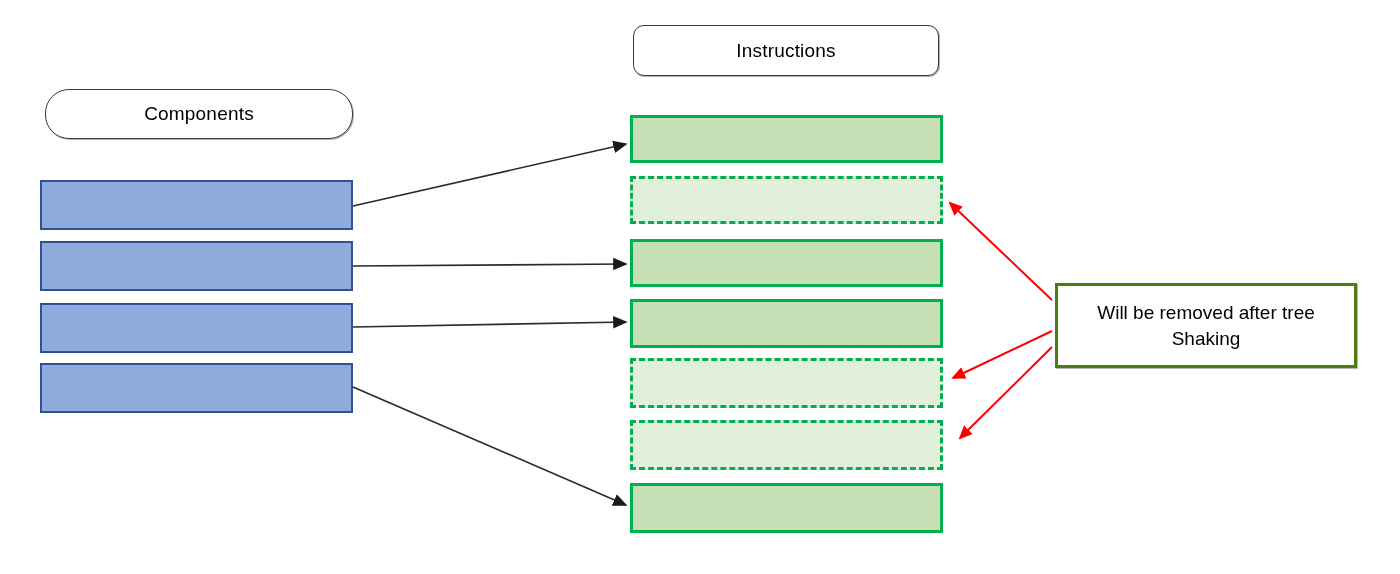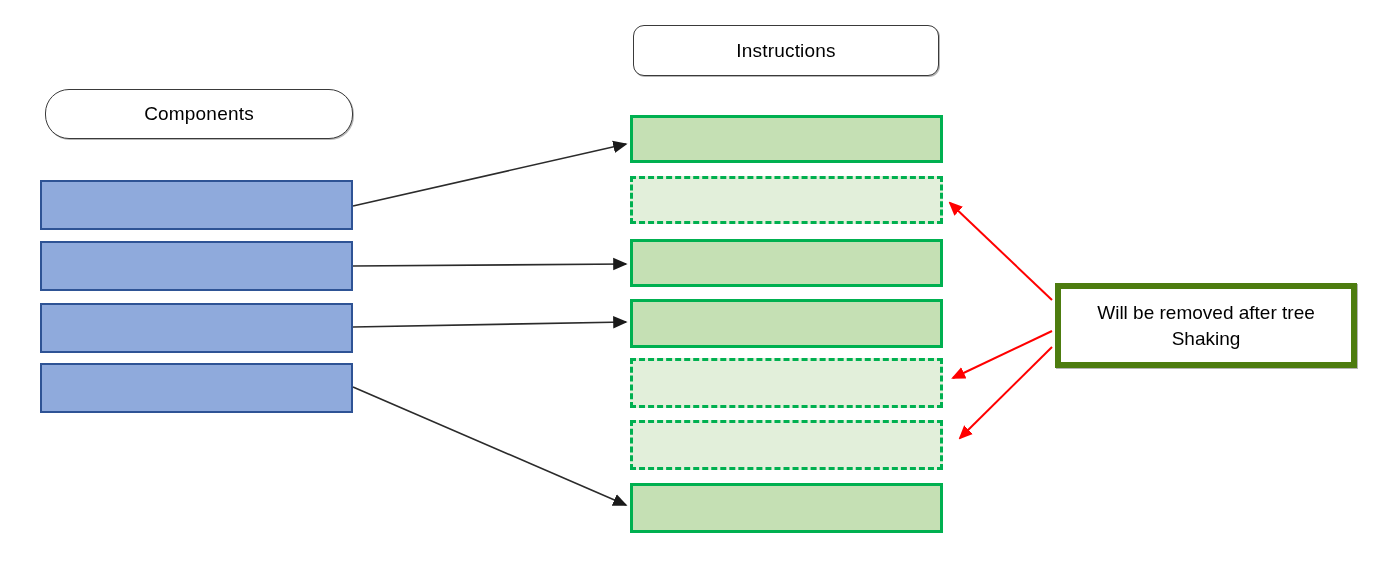--- a/index.html
+++ b/index.html
@@ -59,21 +59,21 @@
     border: 3px dashed #00B050;
   }
 
   .callout-box {
     position: absolute;
     left: 1055px;
     top: 283px;
     width: 302px;
     height: 85px;
     background: #ffffff;
-    border: 6px solid #4d7c0f;
+    border: 3px solid #4d7c0f;
     box-shadow: 1px 1px 0 rgba(120,120,120,0.55);
     display: flex;
     align-items: center;
     justify-content: center;
     text-align: center;
     font-size: 19px;
     line-height: 1.35;
     color: #000000;
     padding: 0 10px;
     box-sizing: border-box;

